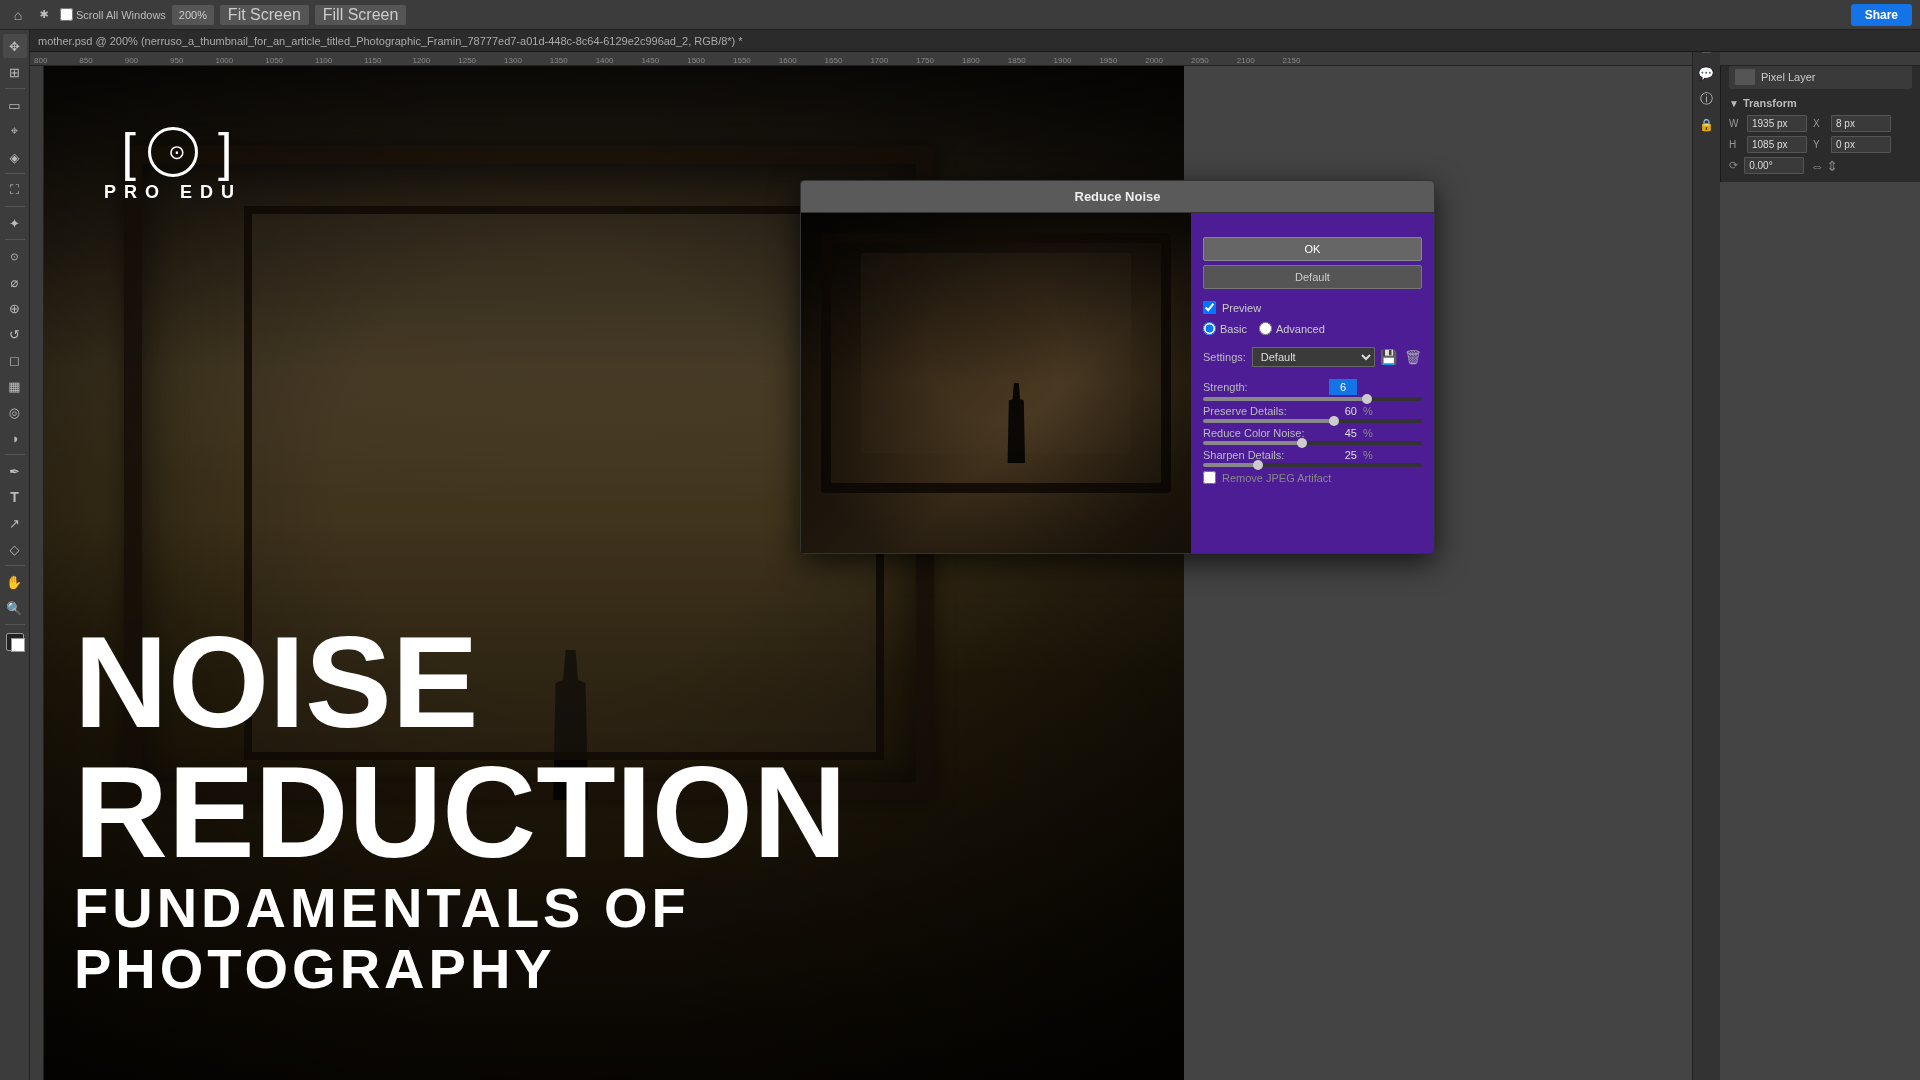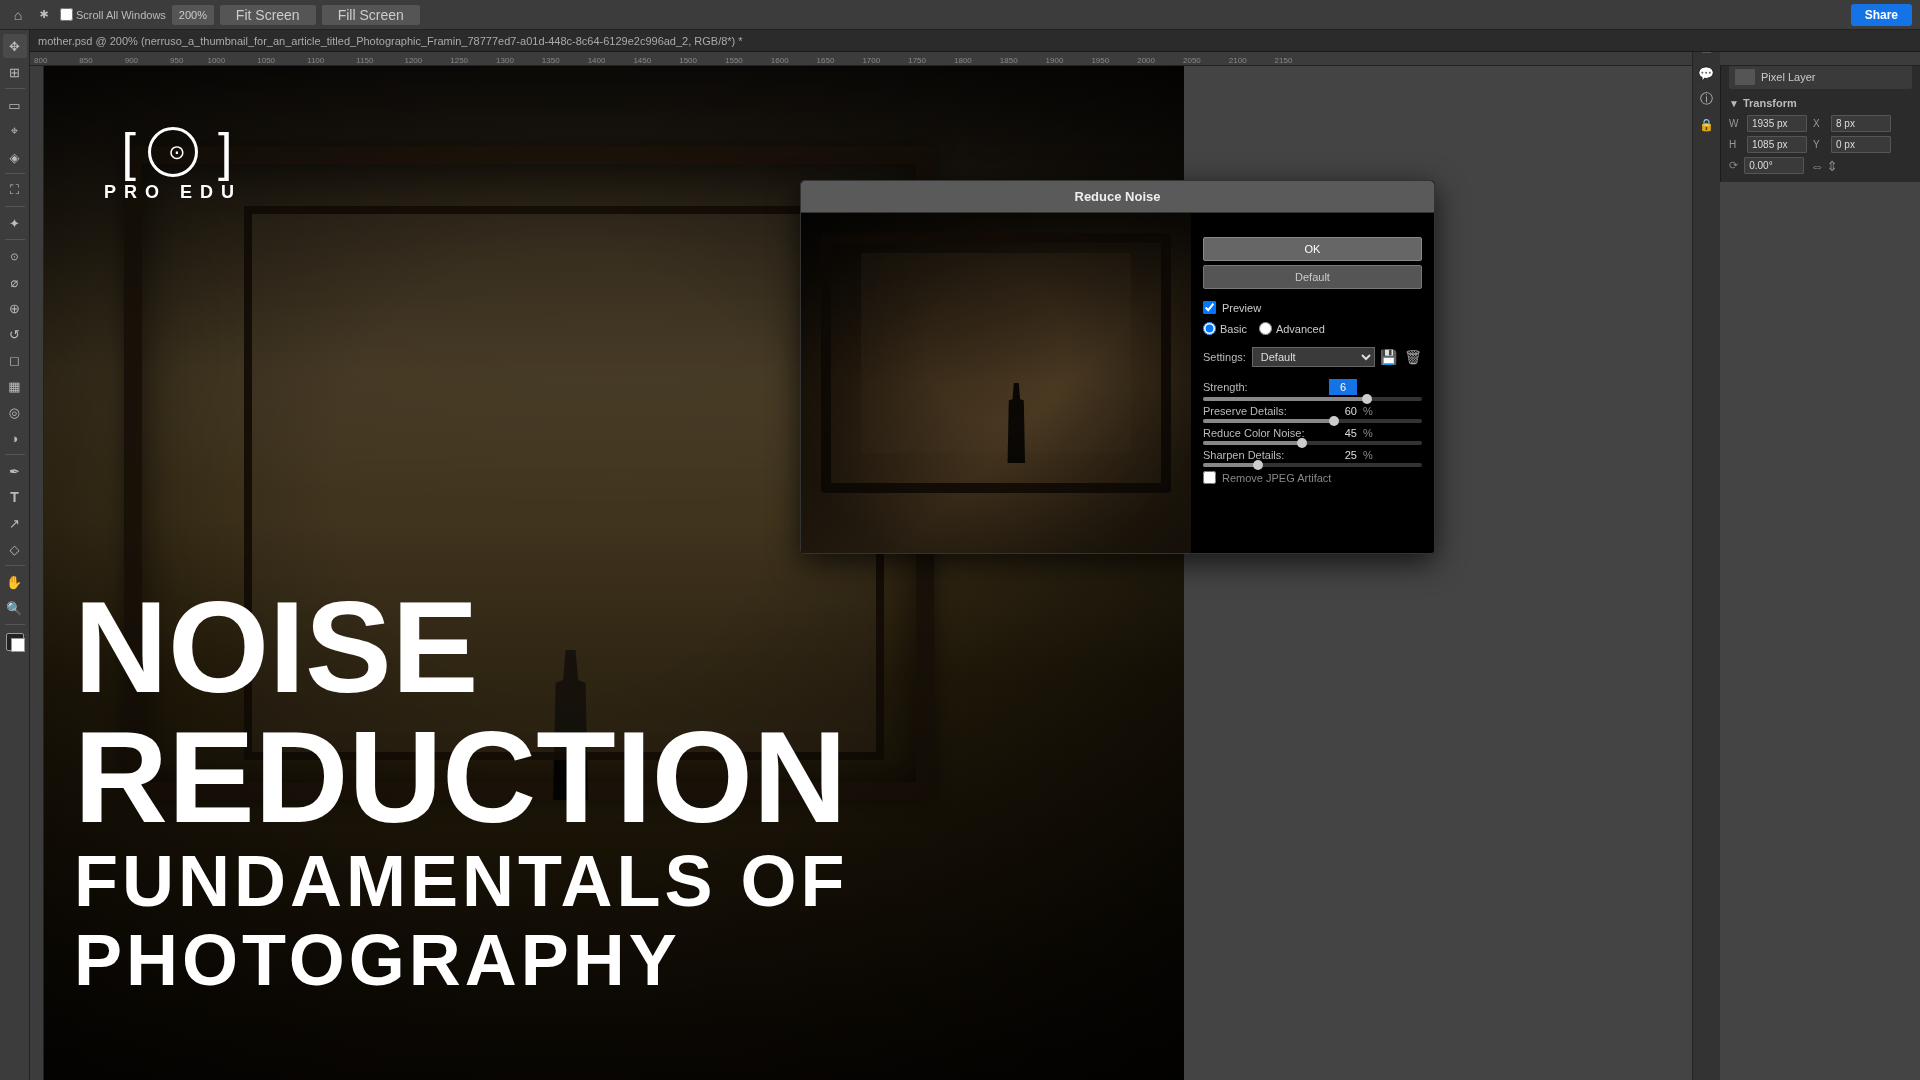--- a/index.html
+++ b/index.html
@@ -30,22 +30,22 @@
       width: 20px; height: 20px;
       display: flex; align-items: center; justify-content: center;
       cursor: pointer;
       color: #bbb;
       font-size: 14px;
     }
     .top-bar-btn {
       background: #555;
       border: none;
       color: #ccc;
-      padding: 2px 16px;
-      font-size: 14px;
+      padding: 2px 8px;
+      font-size: 16px;
       cursor: pointer;
       border-radius: 2px;
       height: 20px;
       display: flex; align-items: center;
     }
     .top-bar-check {
       display: flex; align-items: center; gap: 3px;
       font-size: 11px; color: #bbb; cursor: pointer;
     }
     .top-bar-check input { cursor: pointer; }
@@ -196,21 +196,21 @@
     }
     .noise-title {
       font-size: 130px;
       font-weight: 900;
       color: white;
       line-height: 1;
       font-family: Arial Black, Arial, sans-serif;
       text-transform: uppercase;
     }
     .noise-subtitle {
-      font-size: 72px;
+      font-size: 56px;
       font-weight: 700;
       color: white;
       line-height: 1.1;
       font-family: Arial, sans-serif;
       text-transform: uppercase;
       letter-spacing: 4px;
     }
 
     
     #side-icons {
@@ -334,21 +334,21 @@
       color: #888;
       cursor: pointer;
     }
 
     
     #reduce-noise-dialog {
       position: absolute;
       top: 180px;
       left: 800px;
       width: 635px;
-      background: #000000;
+      background: #4c1d95;
       border: 1px solid #333;
       border-radius: 4px;
       box-shadow: 0 8px 30px rgba(0,0,0,0.7);
       z-index: 200;
     }
     .dialog-title-bar {
       background: #5a5a5a;
       padding: 8px 12px;
       font-size: 13px;
       font-weight: 600;
@@ -563,21 +563,21 @@
 <div id="title-bar">
   <span>mother.psd @ 200% (nerruso_a_thumbnail_for_an_article_titled_Photographic_Framin_78777ed7-a01d-448c-8c64-6129e2c996ad_2, RGB/8*) *</span>
 </div>
 
 <div id="ruler-top">
   <div style="display:flex;height:100%;align-items:flex-end;padding-left:4px;overflow:hidden;">
     <div style="display:flex;gap:0;font-size:8px;color:#888;">
       <span style="margin-right:32px;">800</span>
       <span style="margin-right:32px;">850</span>
       <span style="margin-right:32px;">900</span>
-      <span style="margin-right:24px;">950</span>
+      <span style="margin-right:32px;">950</span>
       <span style="margin-right:32px;">1000</span>
       <span style="margin-right:32px;">1050</span>
       <span style="margin-right:32px;">1100</span>
       <span style="margin-right:31px;">1150</span>
       <span style="margin-right:28px;">1200</span>
       <span style="margin-right:28px;text-align:center;">1250</span>
       <span style="margin-right:28px;">1300</span>
       <span style="margin-right:28px;">1350</span>
       <span style="margin-right:28px;">1400</span>
       <span style="margin-right:28px;">1450</span>

